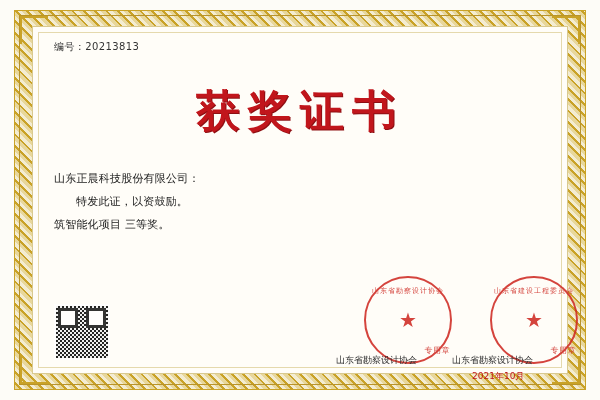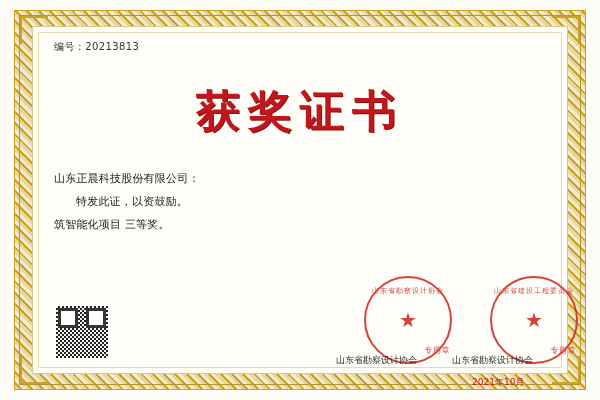--- a/index.html
+++ b/index.html
@@ -167,21 +167,21 @@
   .seal-right { left: 156px; top: 0; }
 
   .seal-caption {
     position: absolute;
     font-size: 9px;
     color: #2b2b2b;
     white-space: nowrap;
   }
   .caption-left  { left: 2px;   top: 78px; }
   .caption-right { left: 118px; top: 78px; }
-  .caption-date  { left: 138px; top: 100px; color: #c1161c; }
+  .caption-date  { left: 138px; top: 94px; color: #c1161c; }
 
   
   .qr {
     position: absolute;
     left: 54px;
     bottom: 40px;
     width: 52px;
     height: 52px;
     background:
       repeating-linear-gradient(0deg, #111 0 2px, #fff 2px 4px),

